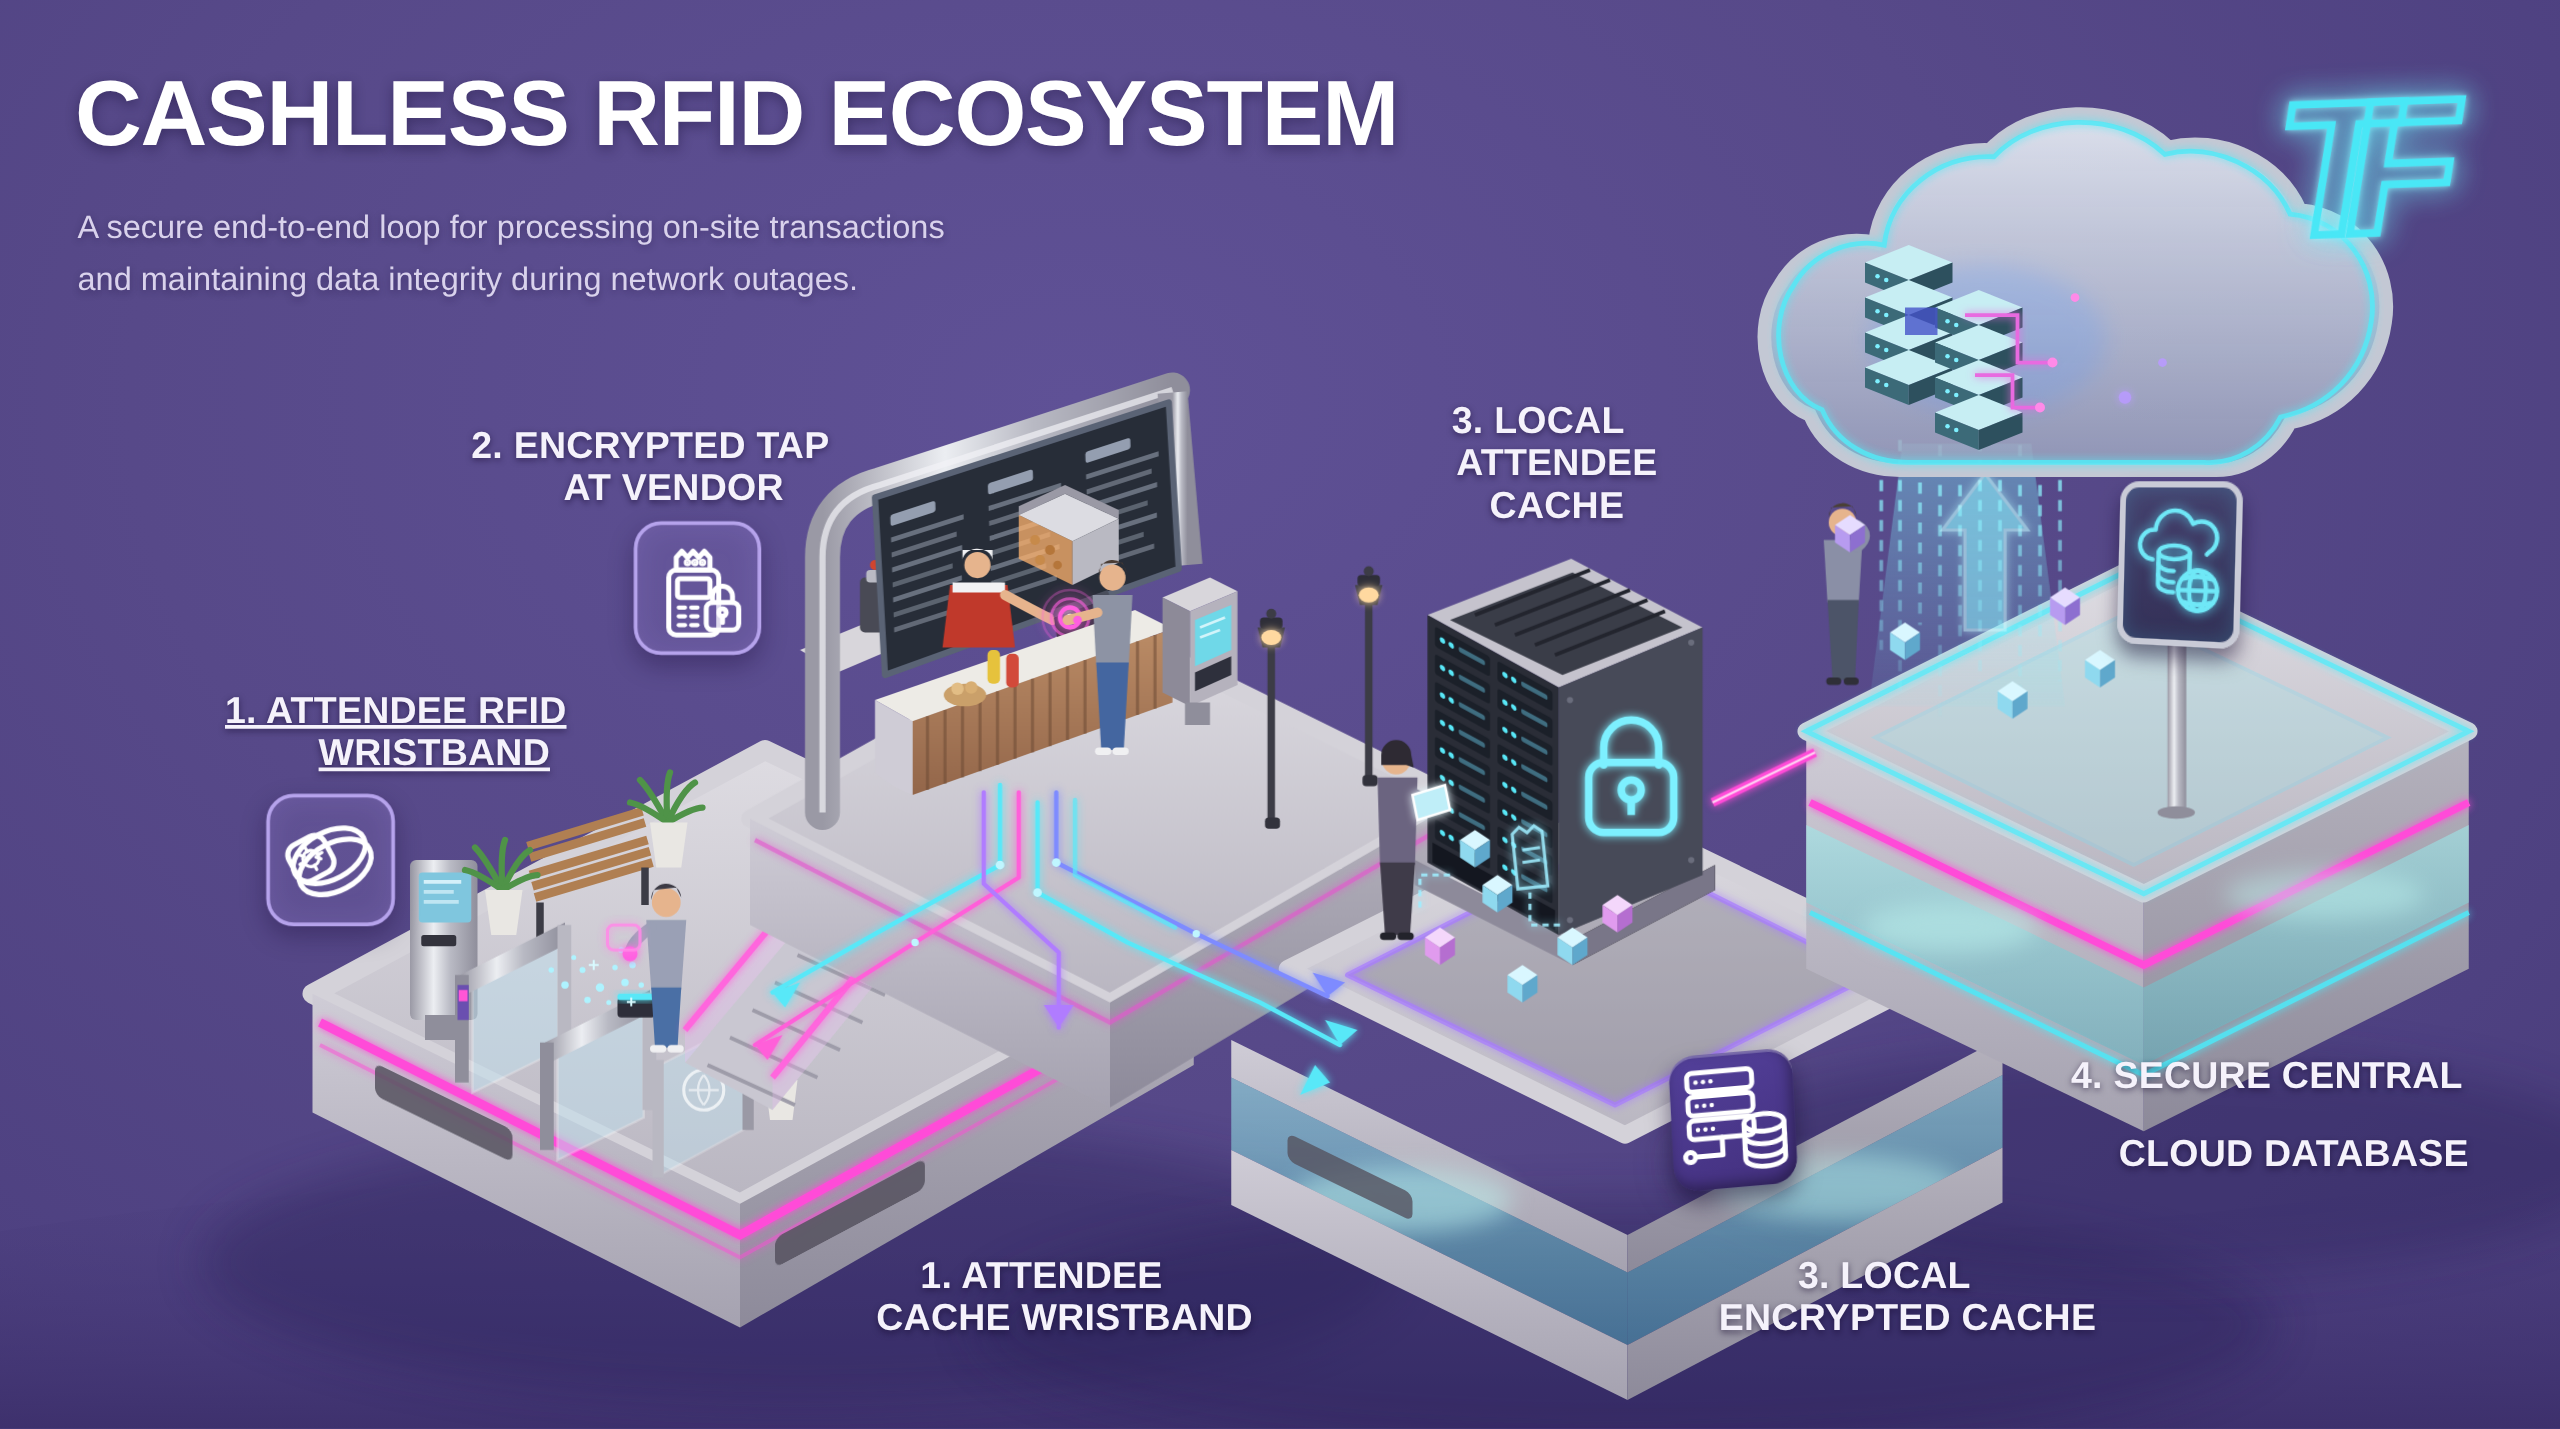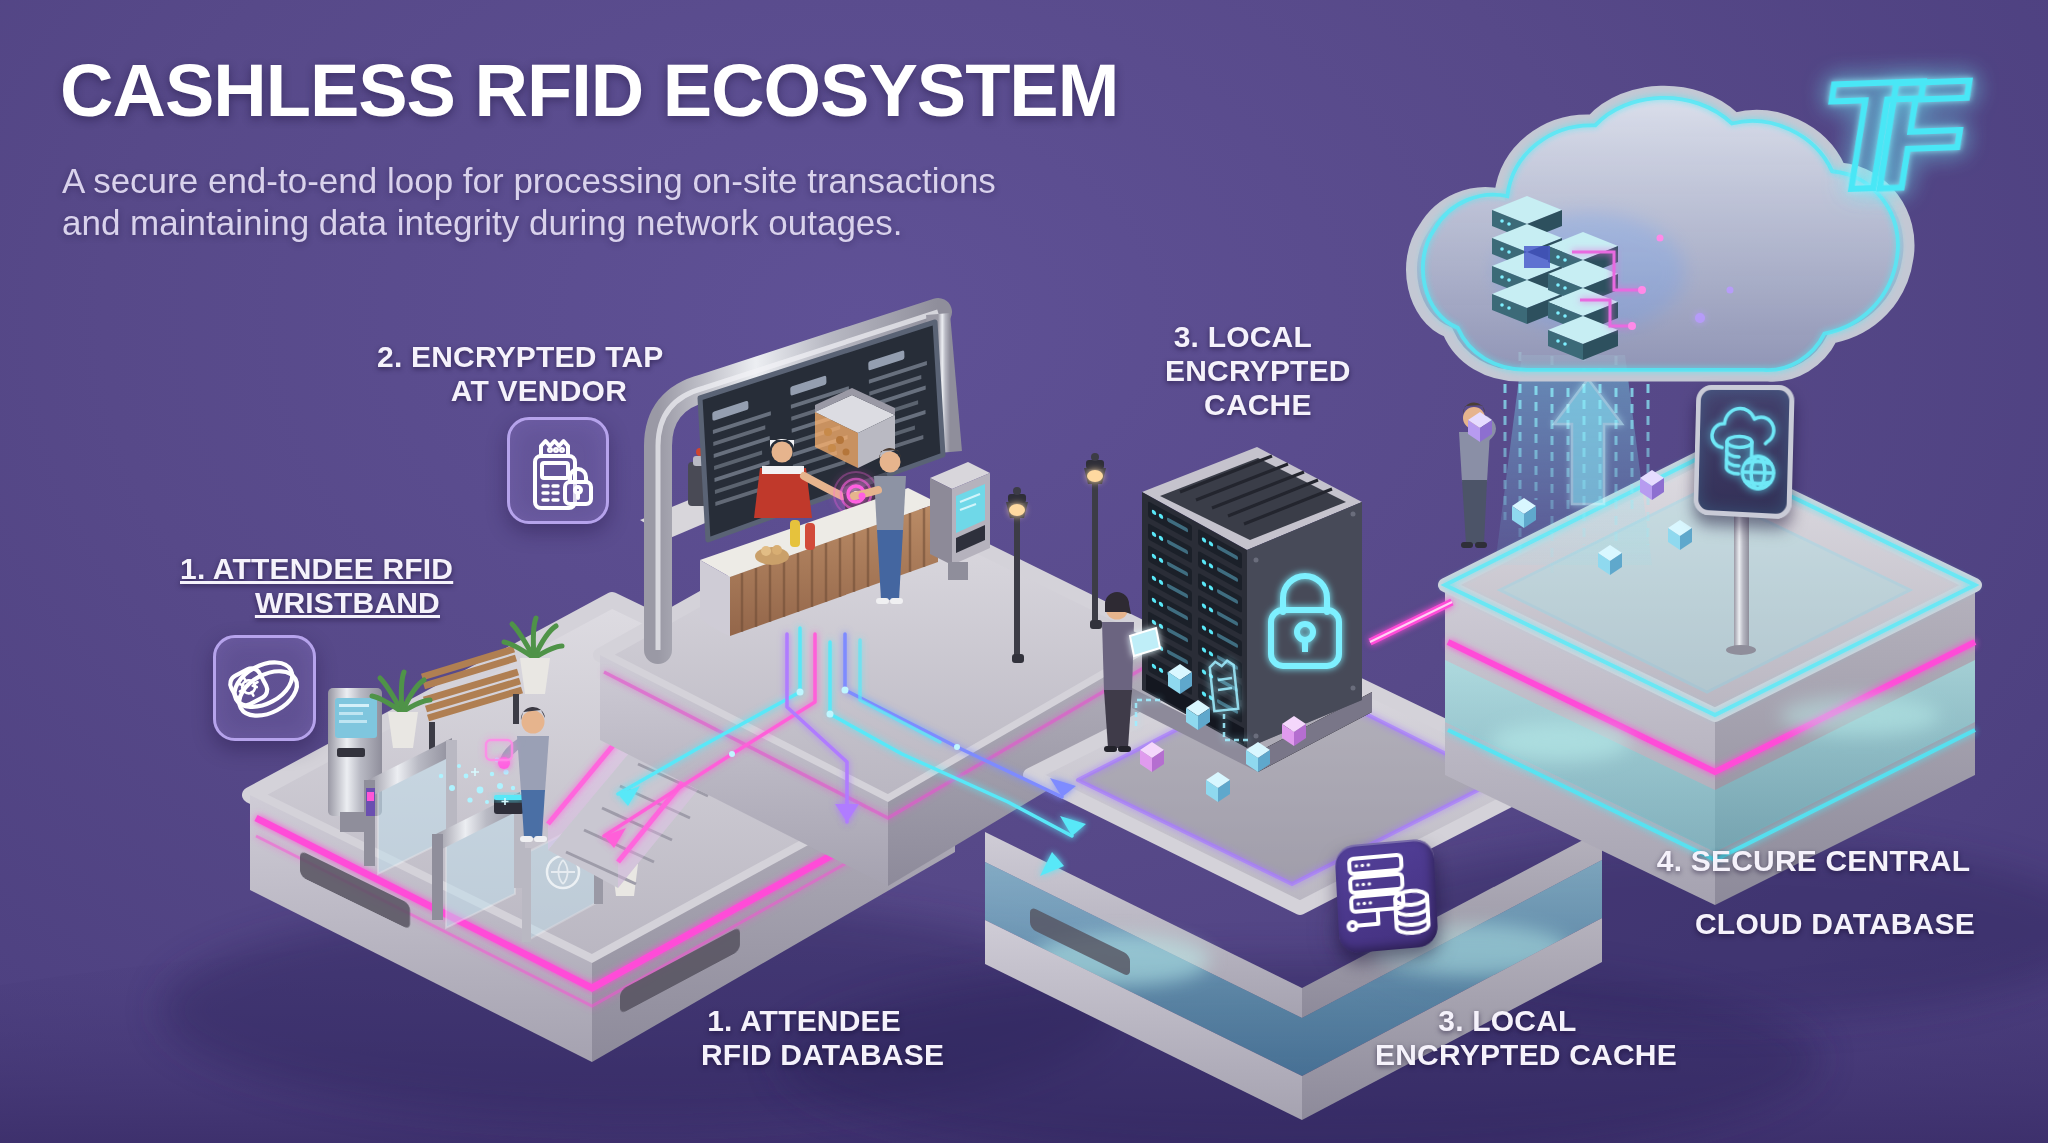--- a/index.html
+++ b/index.html
@@ -2,21 +2,21 @@
 <html><head>
 <meta charset="utf-8">
 <style>
   html,body{margin:0;padding:0;background:#473a78;}
   #stage{position:relative;width:2048px;height:1143px;overflow:hidden;
     font-family:"Liberation Sans",sans-serif;
     background:radial-gradient(ellipse at 42% 28%, #5f5196 0%, #574989 45%, #4e4181 78%, #473a78 100%);}
   #scene{position:absolute;left:0;top:0;width:2048px;height:1143px;}
   .hdr-title{position:absolute;left:60px;top:48px;font-size:74px;font-weight:800;color:#ffffff;
     letter-spacing:-1px;text-shadow:0 3px 10px rgba(25,15,55,.45);white-space:nowrap;}
-  .hdr-sub{position:absolute;left:62px;top:160px;font-size:35px;line-height:42px;color:#d9d2ec;
+  .hdr-sub{position:absolute;left:62px;top:160px;font-size:26px;line-height:42px;color:#d9d2ec;
     text-shadow:0 2px 6px rgba(25,15,55,.35);}
   .logo{position:absolute;left:1822px;top:48px;font-size:152px;font-weight:800;font-style:italic;
     letter-spacing:-0.26em;color:transparent;-webkit-text-stroke:6px #49e7f6;transform:rotate(-2deg);
     filter:drop-shadow(0 0 12px rgba(73,231,246,.75)) drop-shadow(0 0 3px rgba(160,245,255,.9));}
   .lbl{position:absolute;font-size:30px;line-height:34px;font-weight:700;color:#f5f2fb;
     text-shadow:0 2px 5px rgba(20,10,45,.55);letter-spacing:.2px;white-space:nowrap;text-align:center;}
   .lbl.center{text-align:right;}
   .lbl .ind{padding-left:37px;}
   .lbl .ind43{padding-left:43px;margin-top:29px;}
   .lbl .ind30{padding-left:30px;}
@@ -594,30 +594,30 @@
 <div class="lbl center" style="left:180px;top:552px;width:260px;text-decoration:underline;">
   <div>1. ATTENDEE RFID</div>
   <div>WRISTBAND</div>
 </div>
 <div class="lbl center" style="left:377px;top:340px;width:250px;">
   <div>2. ENCRYPTED TAP</div>
   <div>AT VENDOR</div>
 </div>
 <div class="lbl" style="left:1135px;top:320px;">
   <div>3. LOCAL</div>
-  <div class="ind30">ENCRYPTED</div>
+  <div class="ind30">ATTENDEE</div>
   <div class="ind30">CACHE</div>
 </div>
 <div class="lbl" style="left:1652px;top:844px;">
   <div>4. SECURE CENTRAL</div>
   <div class="ind43">CLOUD DATABASE</div>
 </div>
 <div class="lbl" style="left:664px;top:1004px;">
   <div>1. ATTENDEE</div>
-  <div class="ind">RFID DATABASE</div>
+  <div class="ind">CACHE WRISTBAND</div>
 </div>
 <div class="lbl" style="left:1338px;top:1004px;">
   <div>3. LOCAL</div>
   <div class="ind">ENCRYPTED CACHE</div>
 </div>
 
 <div class="frame-badge" style="left:213px;top:635px;width:97px;height:100px;">
   <svg class="badge-svg" viewBox="0 0 97 100">
     <g fill="none" stroke="#ffffff" stroke-width="4.2" stroke-linecap="round" transform="rotate(-28 48 52)">
       <ellipse cx="50" cy="57" rx="31" ry="19"></ellipse>

